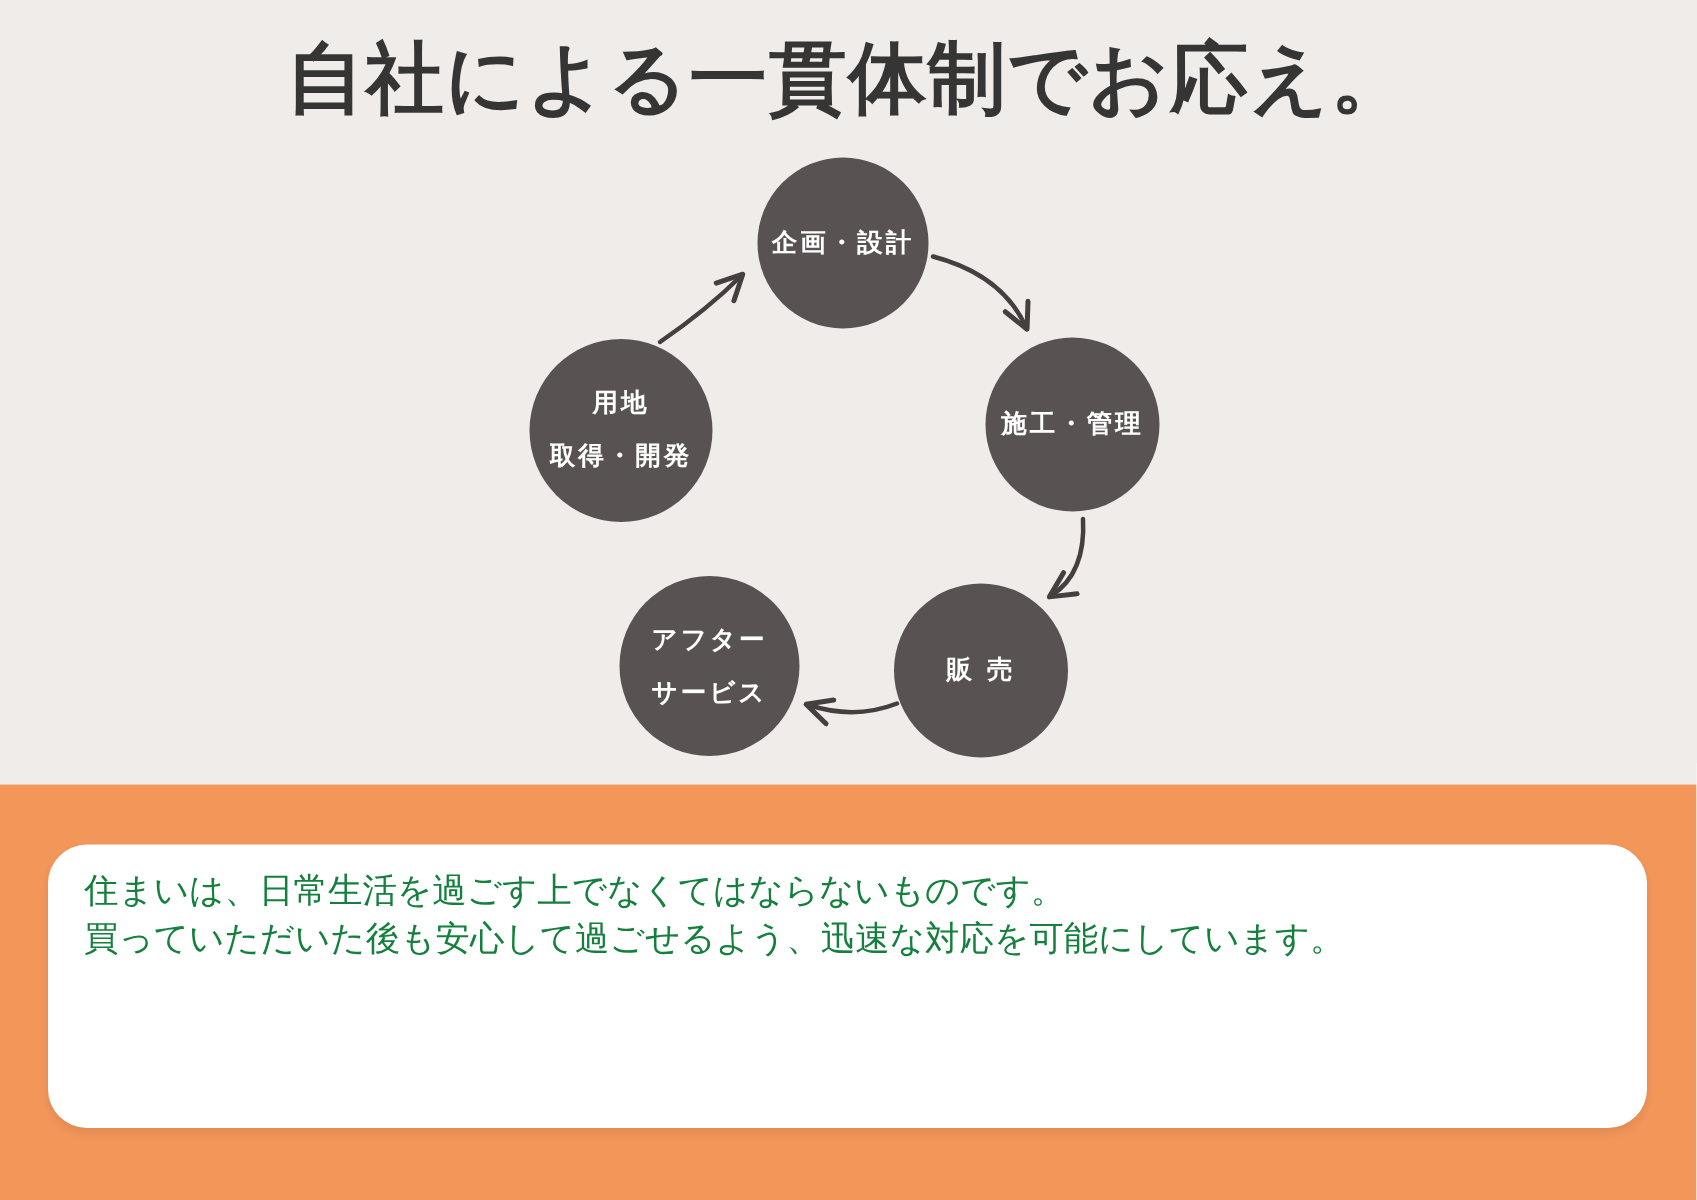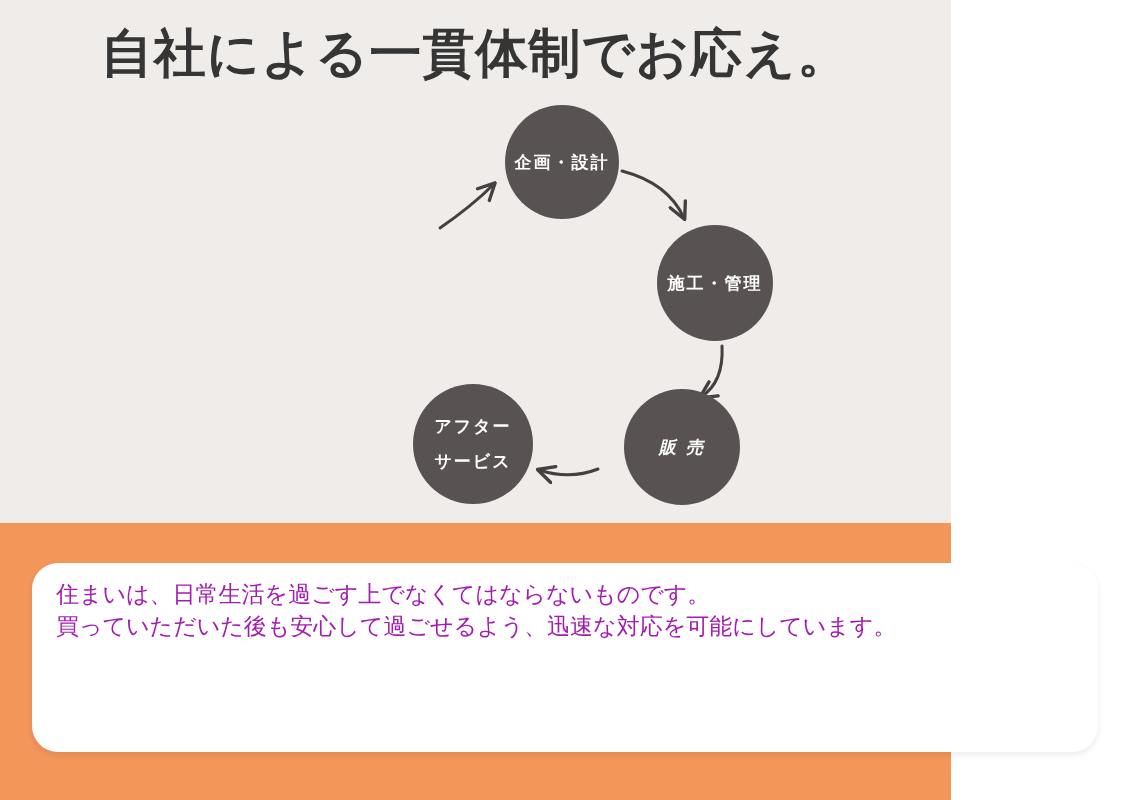--- a/index.html
+++ b/index.html
@@ -5,21 +5,21 @@
   html, body {
     margin: 0;
     padding: 0;
     width: 1131px;
     height: 800px;
     overflow: hidden;
     font-family: "DejaVu Sans", "Liberation Sans", sans-serif;
   }
   .page {
     position: relative;
-    width: 951px;
+    width: 1131px;
     height: 800px;
   }
   
   .top {
     position: relative;
     width: 100%;
     height: 523px;
     background: #EFECEA;
   }
   .page-title {
@@ -55,21 +55,21 @@
     font-weight: bold;
     font-size: 17px;
     letter-spacing: 2px;
   }
   .node .line {
     line-height: 35px;
     white-space: nowrap;
   }
   .node-kikaku  { left: 505px; top: 105px; width: 114px; height: 114px; }
   .node-sekou   { left: 657px; top: 225px; width: 116px; height: 116px; }
-  .node-hanbai  { left: 624px; top: 389px; width: 116px; height: 116px; font-style: italic; }
+  .node-hanbai  { left: 596px; top: 389px; width: 116px; height: 116px; }
   .node-after   { left: 413px; top: 384px; width: 120px; height: 120px; font-family: Liberation Serif, serif; }
   .node-youchi  { left: 353px; top: 226px; width: 122px; height: 122px; }
   
   .bottom {
     position: relative;
     width: 100%;
     height: 277px;
     background: #F2965A;
   }
   .description-box {
@@ -80,21 +80,21 @@
     height: 189px;
     box-sizing: border-box;
     background: #FFFFFF;
     border-radius: 26px;
     padding: 15px 24px;
     box-shadow: 0 3px 6px rgba(0,0,0,0.08);
   }
   .description-box .text-line {
     font-size: 23px;
     line-height: 32px;
-    color: #a21caf;
+    color: #15803d;
     white-space: pre-wrap;
   }
 </style>
 </head>
 <body>
 
 <div class="page">
 
   <section class="top">
     <h1 class="page-title">自社による一貫体制でお応え。</h1>
@@ -123,20 +123,24 @@
 
       <div class="node node-hanbai">
         <span class="line">販 売</span>
       </div>
 
       <div class="node node-after">
         <span class="line">アフター</span>
         <span class="line">サービス</span>
       </div>
 
+      <div class="node node-youchi">
+        <span class="line">用地</span>
+        <span class="line">取得・開発</span>
+      </div>
 
     </div>
   </section>
 
   <section class="bottom">
     <div class="description-box">
       <div class="text-line">住まいは、日常生活を過ごす上でなくてはならないものです。</div>
       <div class="text-line">買っていただいた後も安心して過ごせるよう、迅速な対応を可能にしています。</div>
     </div>
   </section>

